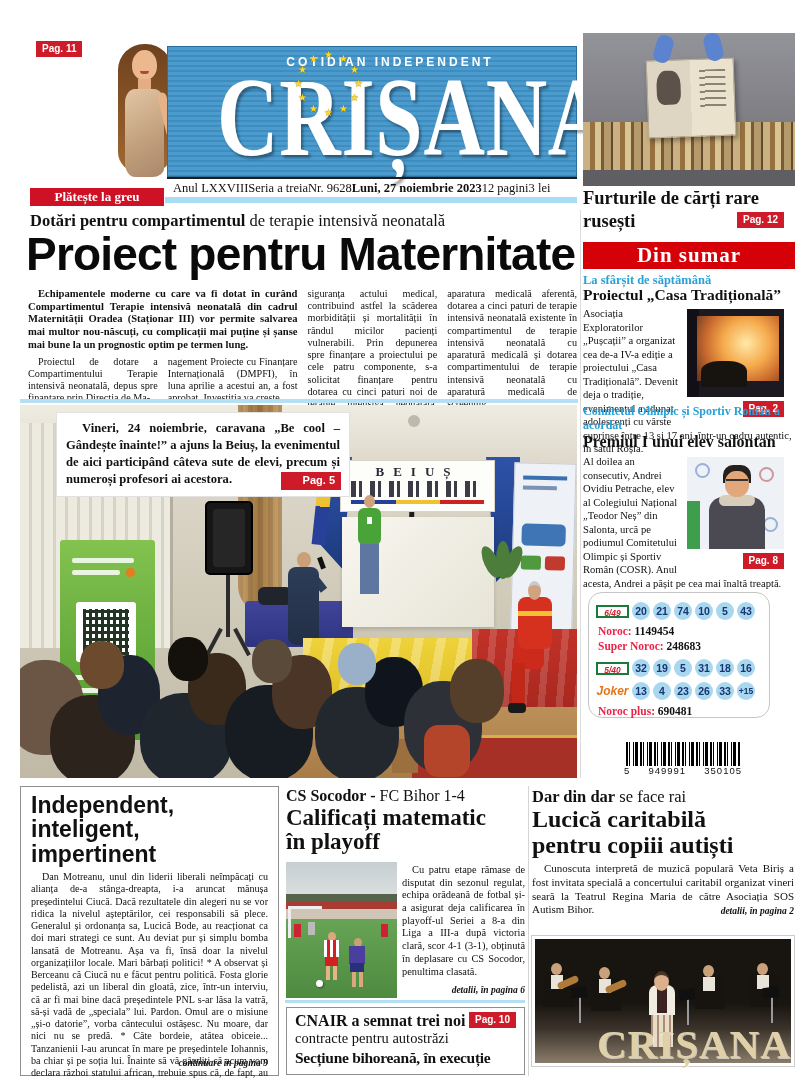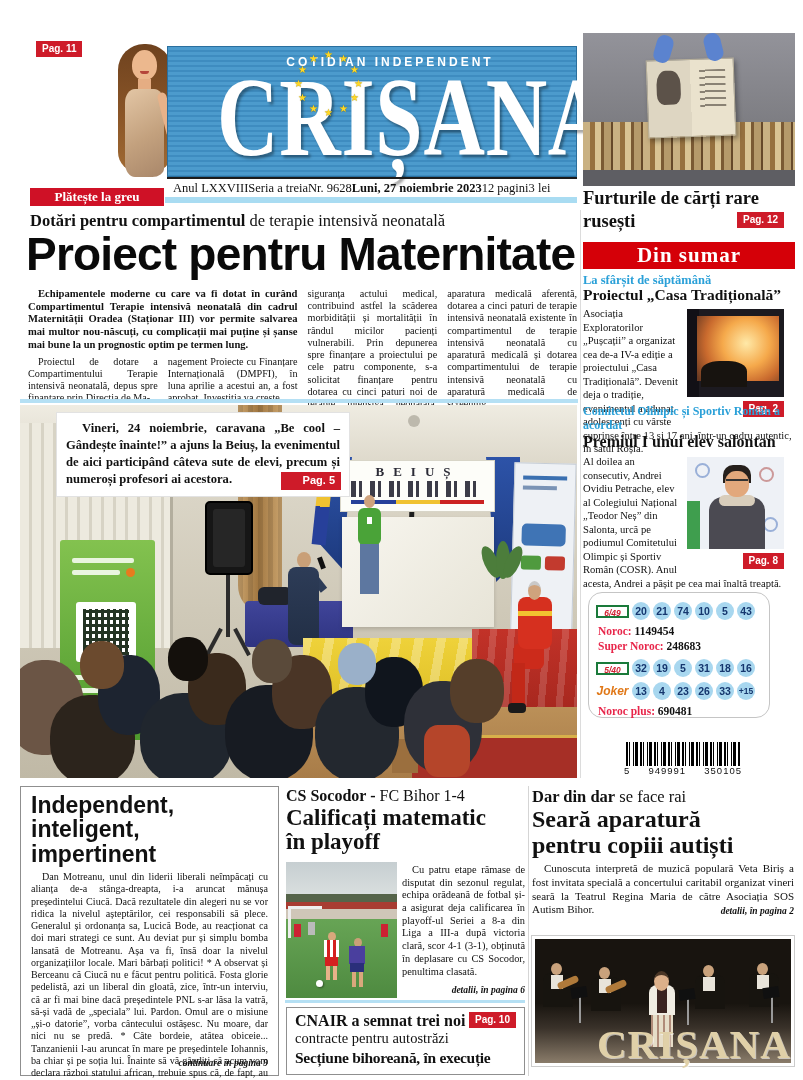--- a/index.html
+++ b/index.html
@@ -589,21 +589,21 @@
     <div class="k2">contracte pentru autostrăzi</div>
     <div class="h">Secțiune bihoreană, în execuție</div>
   </div>
 
   <div id="vsep-bot" class="abs"></div>
 
   <div id="ch-kicker" class="abs">
     <b>Dar din dar</b><span> se face rai</span>
   </div>
   <div id="ch-head" class="abs">
-    <div>Seară aparatură</div>
+    <div>Lucică caritabilă</div>
     <div>pentru copiii autiști</div>
   </div>
   <div id="ch-body" class="abs">Cunoscuta interpretă de muzică populară Veta Biriș a fost invitata specială a concertului caritabil organizat vineri seară la Teatrul Regina Maria de către Asociația SOS Autism Bihor.</div>
   <div id="ch-cont" class="abs cont">detalii, în pagina 2</div>
   <div id="ch-photo" class="abs">
     <i class="co co-m" style="left:8px;top:34px;"></i>
       <i class="co co-shirt" style="left:16px;top:36px;"></i>
       <i class="co co-head" style="left:16px;top:24px;"></i>
     <i class="co co-violin" style="left:22px;top:40px;"></i>
     <i class="co co-m" style="left:56px;top:38px;"></i>

